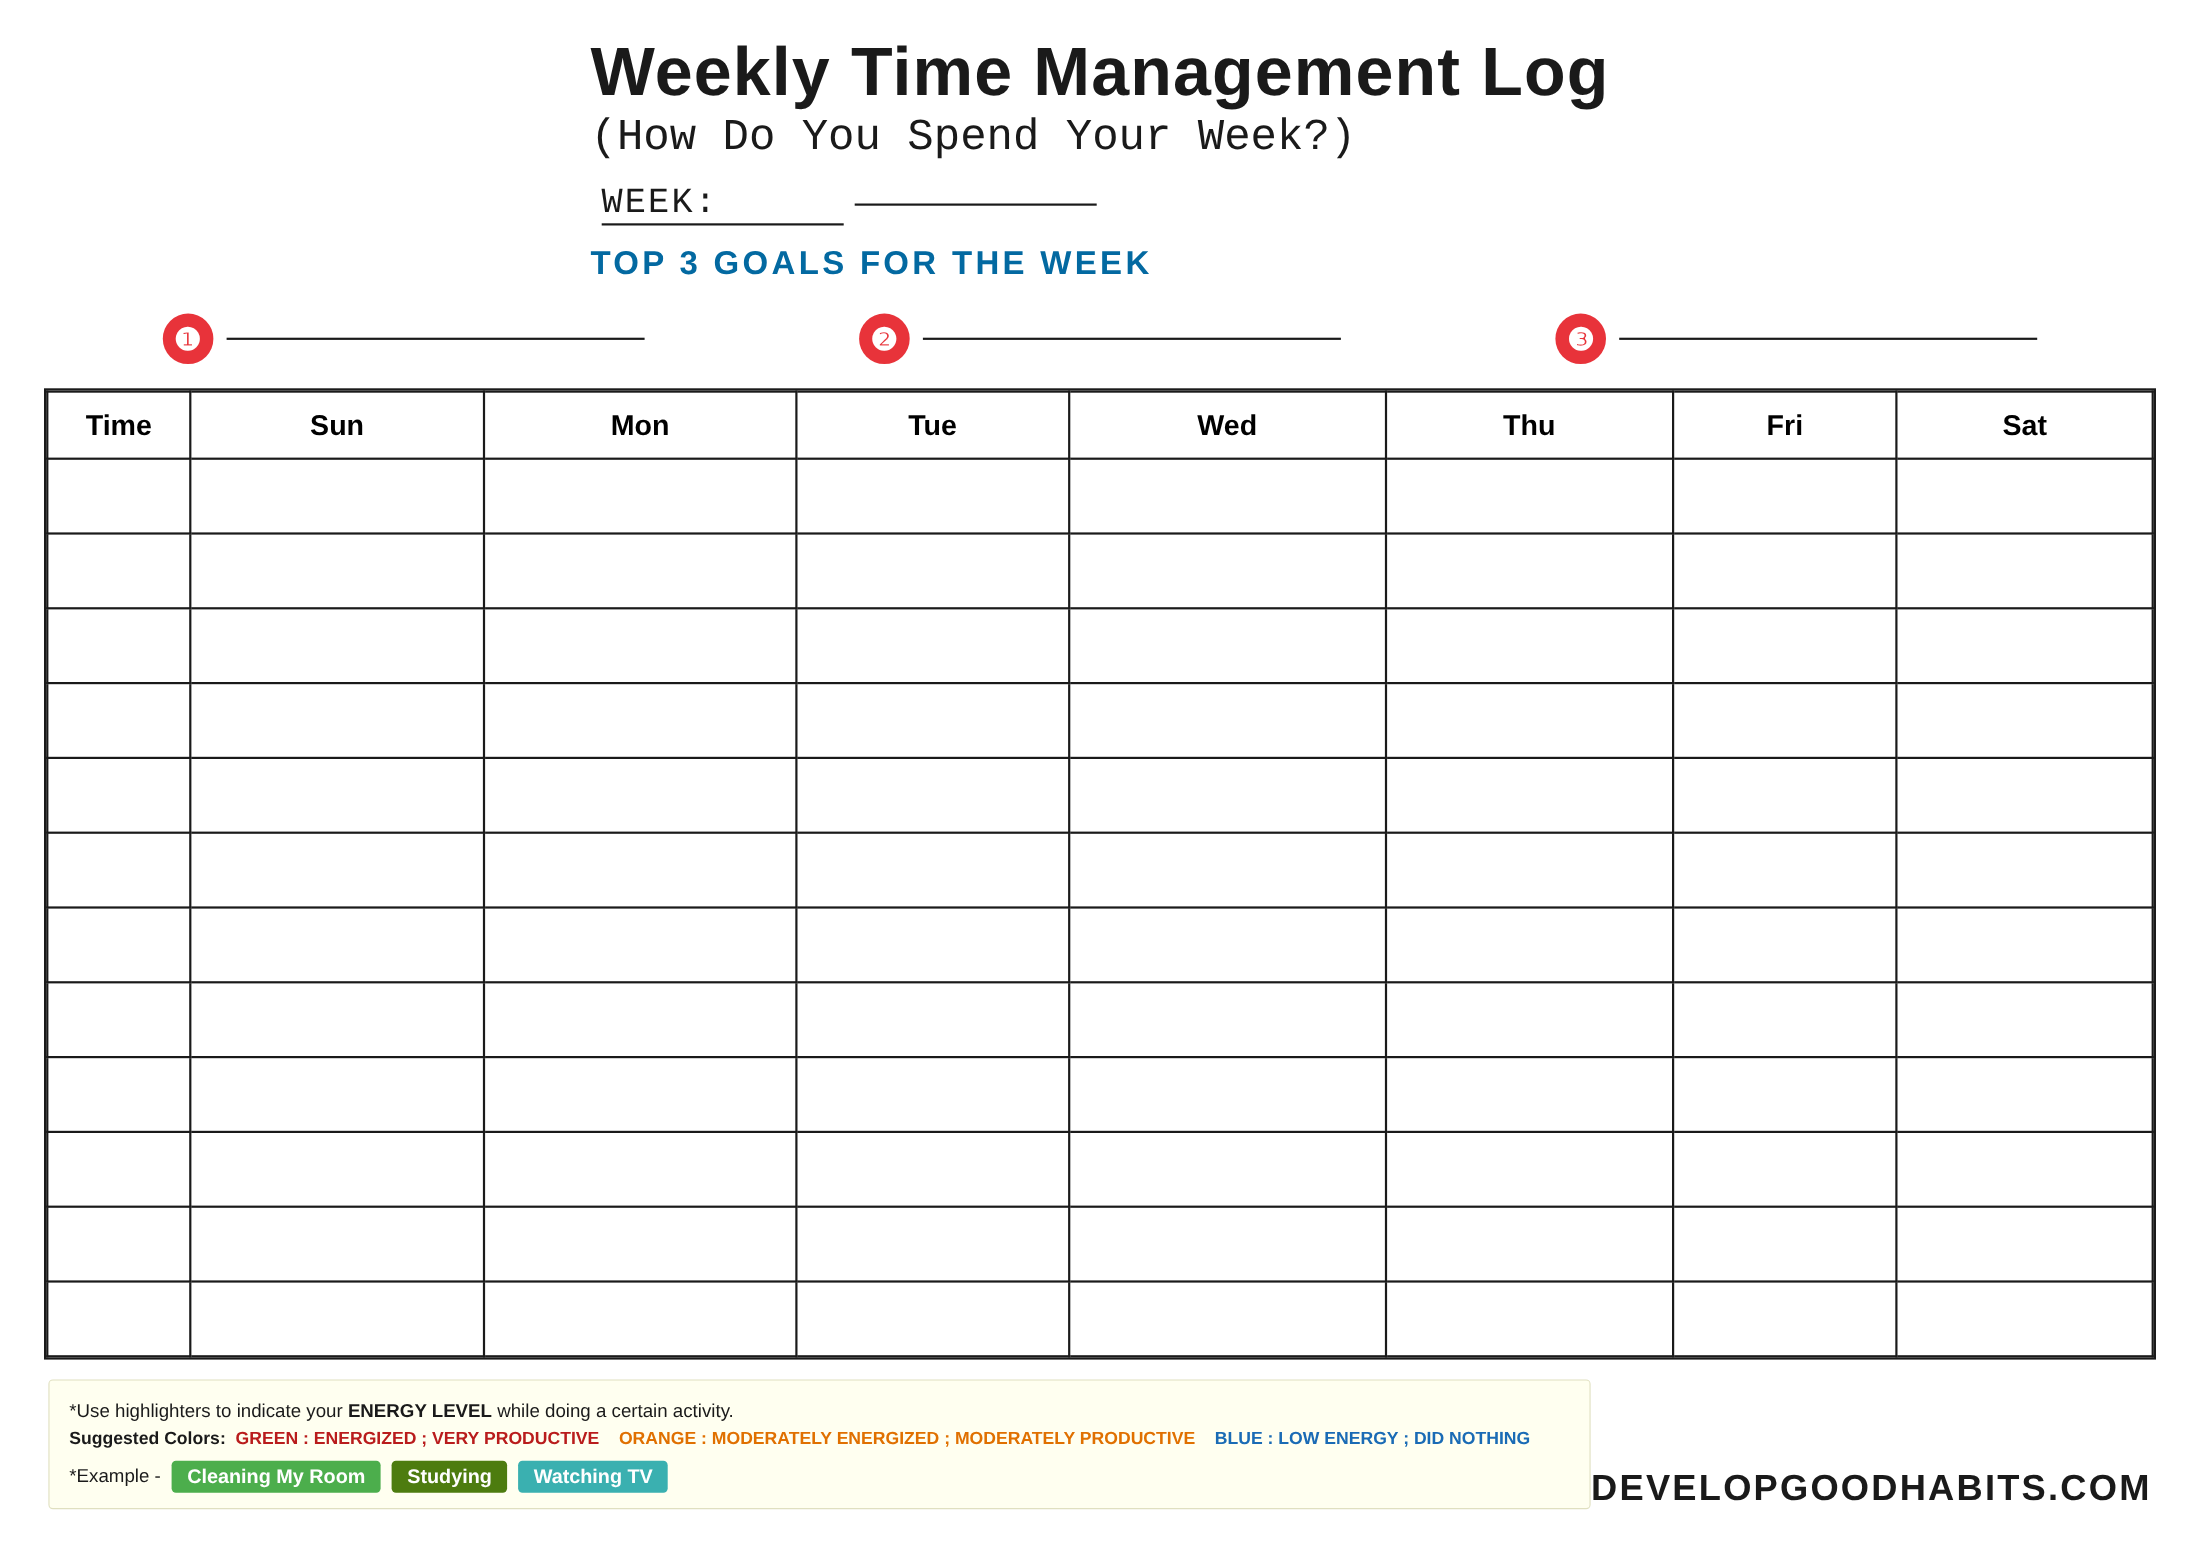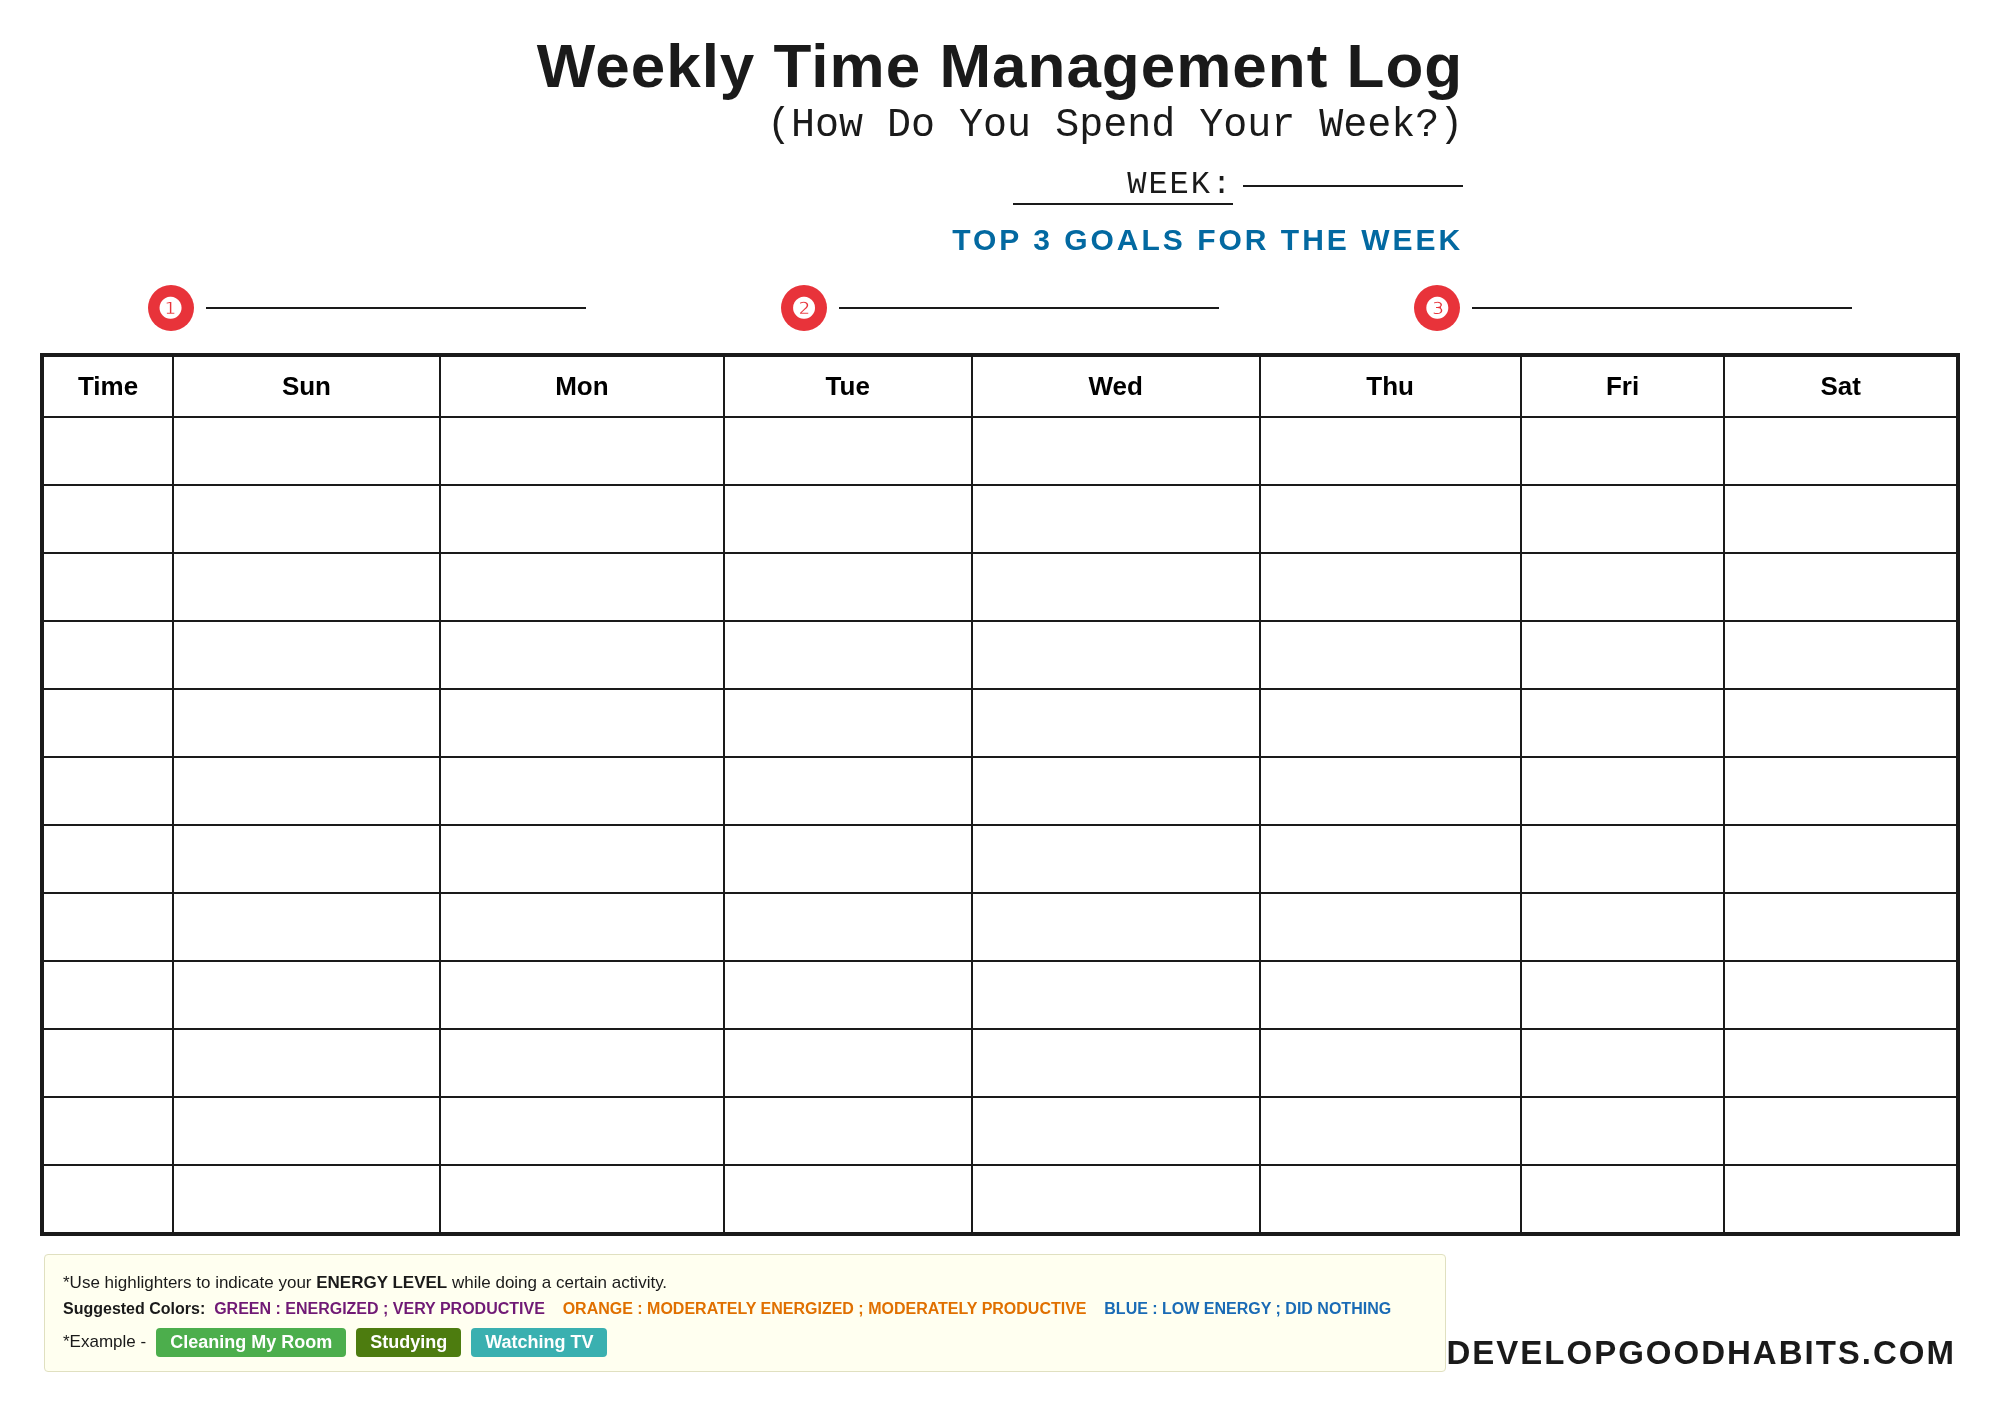--- a/index.html
+++ b/index.html
@@ -9,21 +9,21 @@
       font-family: Arial, sans-serif;
       width: 2000px;
       min-height: 1414px;
       display: flex;
       flex-direction: column;
       align-items: center;
       padding: 30px 40px 20px 40px;
     }
 
     .header {
-      text-align: right;
+      text-align: left;
       margin-bottom: 10px;
     }
 
     .main-title {
       font-size: 62px;
       font-weight: 900;
       font-family: Arial Black, Arial, sans-serif;
       color: #1a1a1a;
       letter-spacing: 1px;
     }
@@ -158,21 +158,21 @@
 
     .footer-note strong {
       font-weight: 900;
     }
 
     .suggested-colors {
       font-size: 16px;
       color: #1a1a1a;
     }
 
-    .suggested-colors .green-text { color: #701a75; font-weight: bold; }
+    .suggested-colors .green-text { color: #b91c1c; font-weight: bold; }
     .suggested-colors .orange-text { color: #e07000; font-weight: bold; }
     .suggested-colors .blue-text { color: #1a6bb5; font-weight: bold; }
 
     .example-row {
       display: flex;
       align-items: center;
       gap: 10px;
       margin-top: 6px;
       font-size: 17px;
       color: #1a1a1a;

